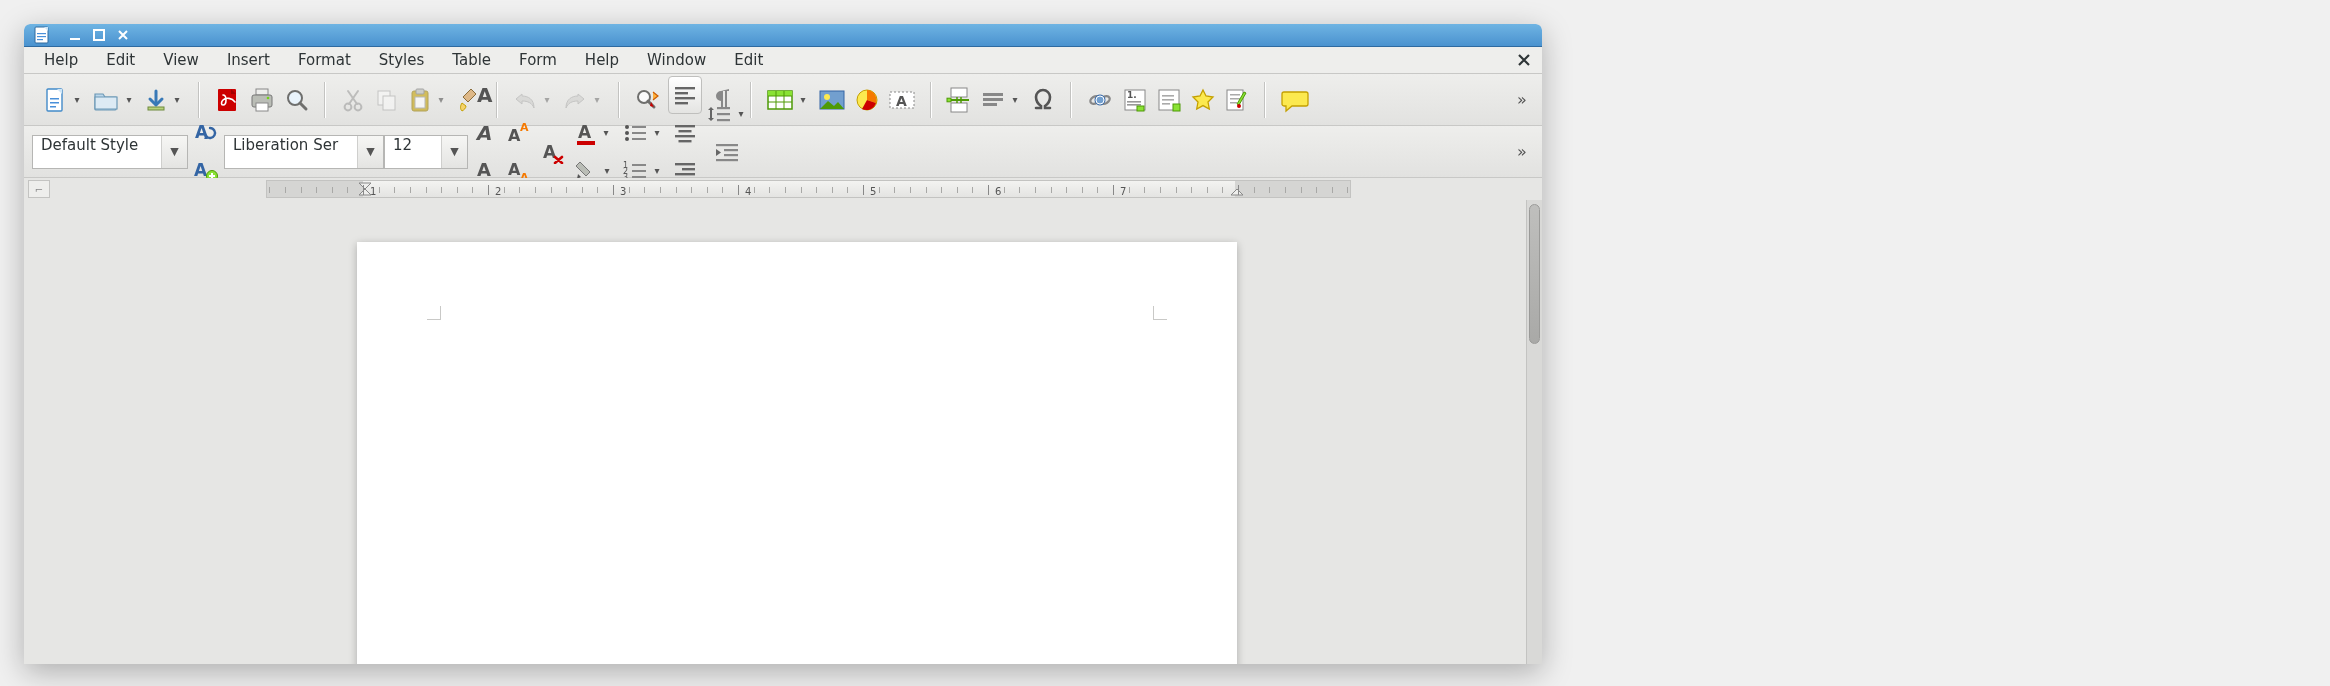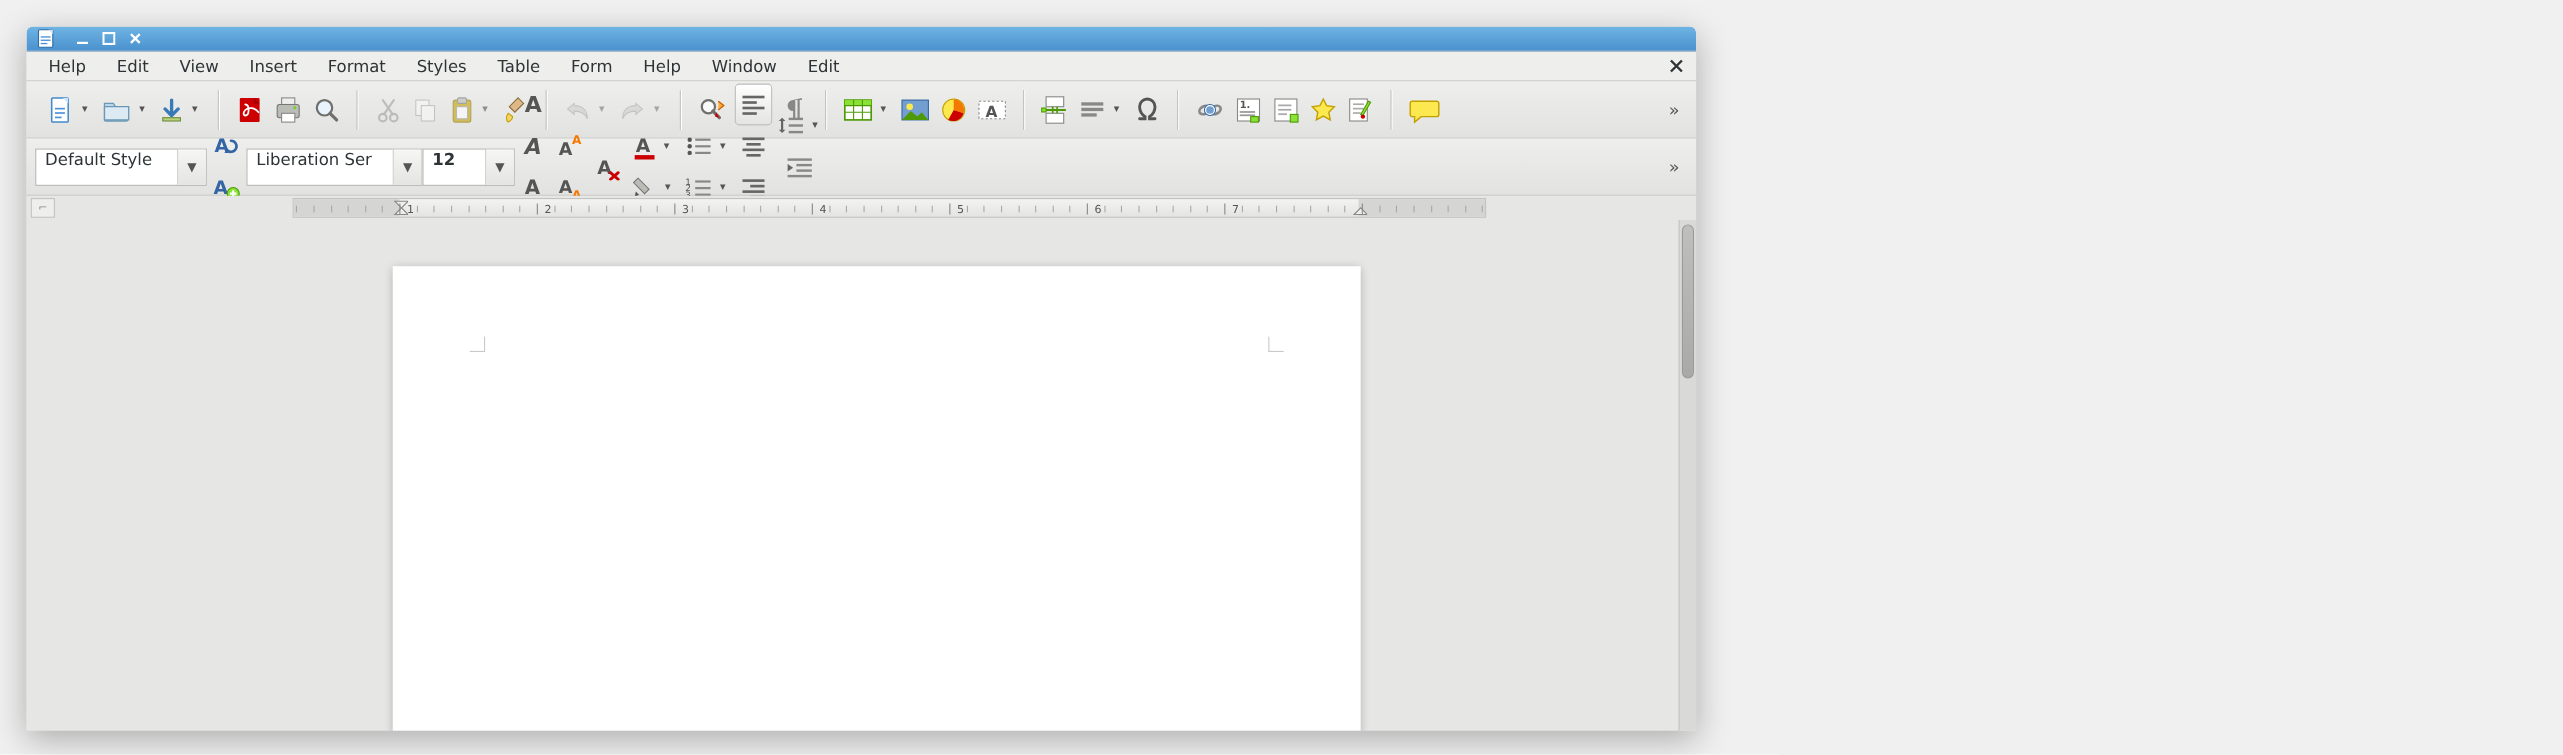--- a/index.html
+++ b/index.html
@@ -104,21 +104,21 @@
   }
   .combo .text { flex:1; }
   .combo .drop {
     width:26px;height:32px;border-left:1px solid #cfcfcd;
     display:flex;align-items:center;justify-content:center;color:#555;font-size:11px;
     background:linear-gradient(#f6f6f4,#e4e4e2);
     cursor:pointer;
   }
   .style-combo { width:156px; }
   .font-combo  { width:160px; margin-left:0; }
-  .size-combo  { width:84px; margin-left:0;font-weight:bold; }
+  .size-combo  { width:84px; margin-left:0; }
 
   .ruler-area {
     background:#e6e6e4;
     flex:1;
     display:flex;
     flex-direction:column;
     position:relative;
   }
   .ruler-wrap { display:flex; align-items:flex-start; height:22px; padding: 2px 4px 0 4px;}
   .corner {

